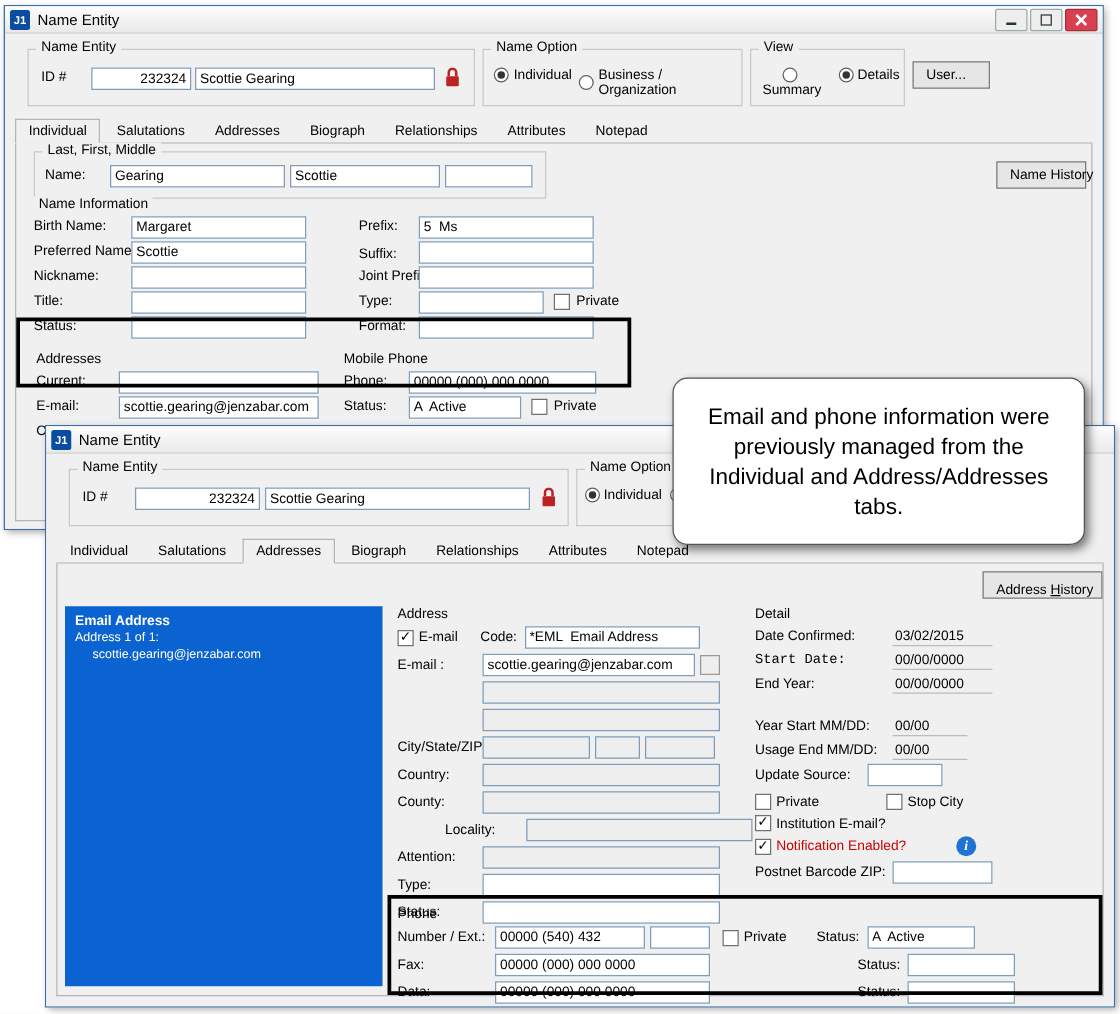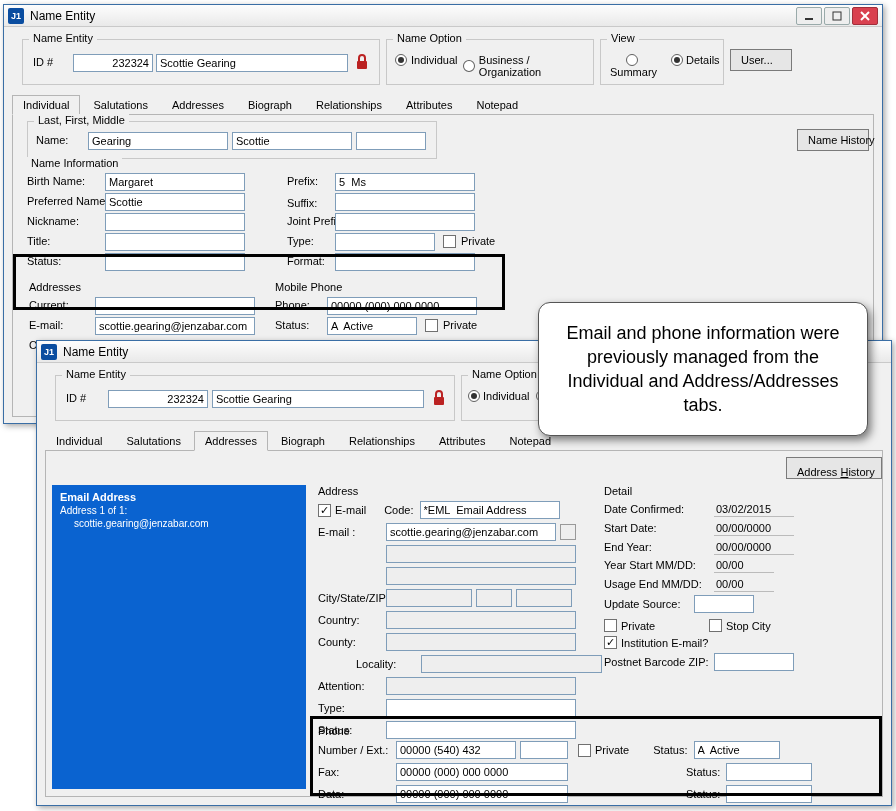--- a/index.html
+++ b/index.html
@@ -373,48 +373,53 @@
         </div>
       </div>
 
       <div class="abs" style="left:558px; top:34px; width:270px;">
         <span class="lbl">Detail</span><br>
         <div class="row" style="margin-top:4px;">
             <span class="lbl" style="width:110px;">Date Confirmed:</span>
             <input class="inpflat" style="width: 80px;" value="03/02/2015">
           </div>
         <div class="row" style="margin-top:3px;">
-            <span class="lbl" style="width:110px;">Start Date:</span>
+            <span class="lbl" style="width:110px;font-family:Liberation Mono, monospace;">Start Date:</span>
             <input class="inpflat" style="width: 80px;" value="00/00/0000">
           </div>
         <div class="row" style="margin-top:3px;">
             <span class="lbl" style="width:110px;">End Year:</span>
             <input class="inpflat" style="width: 80px;" value="00/00/0000">
           </div>
-        <div class="row" style="margin-top:2px;">
+        <div class="row" style="margin-top:18px;">
             <span class="lbl" style="width:110px;">Year Start MM/DD:</span>
             <input class="inpflat" style="width: 60px;" value="00/00">
           </div>
         <div class="row" style="margin-top:3px;">
             <span class="lbl" style="width:110px;">Usage End MM/DD:</span>
             <input class="inpflat" style="width: 60px;" value="00/00">
           </div>
         <div class="row" style="margin-top:3px;">
             <span class="lbl" style="width:90px;">Update Source:</span>
             <input class="inp" style="width: 60px;">
           </div>
         <div class="row" style="margin-top:6px;">
           <span class="chk"></span>
           <span class="lbl" style="margin-left:4px;width:88px;">Private</span>
           <span class="chk"></span>
           <span class="lbl" style="margin-left:4px;">Stop City</span>
         </div>
         <div class="row" style="margin-top:4px;">
           <span class="chk checked"></span>
           <span class="lbl" style="margin-left:4px;">Institution E-mail?</span>
+        </div>
+        <div class="row" style="margin-top:4px;">
+          <span class="chk checked"></span>
+          <span class="lbl" style="margin-left:4px;color:#c00;">Notification Enabled?</span>
+          <span class="info-icon" style="margin-left:40px;">i</span>
         </div>
         <div class="row" style="margin-top:4px;">
             <span class="lbl" style="width:110px;">Postnet Barcode ZIP:</span>
             <input class="inp" style="width: 80px;">
           </div>
       </div>
 
       <div class="abs" style="left:272px; top:274px; width:558px;">
         <span class="lbl">Phone</span>
         <div class="row" style="margin-top:4px;">

